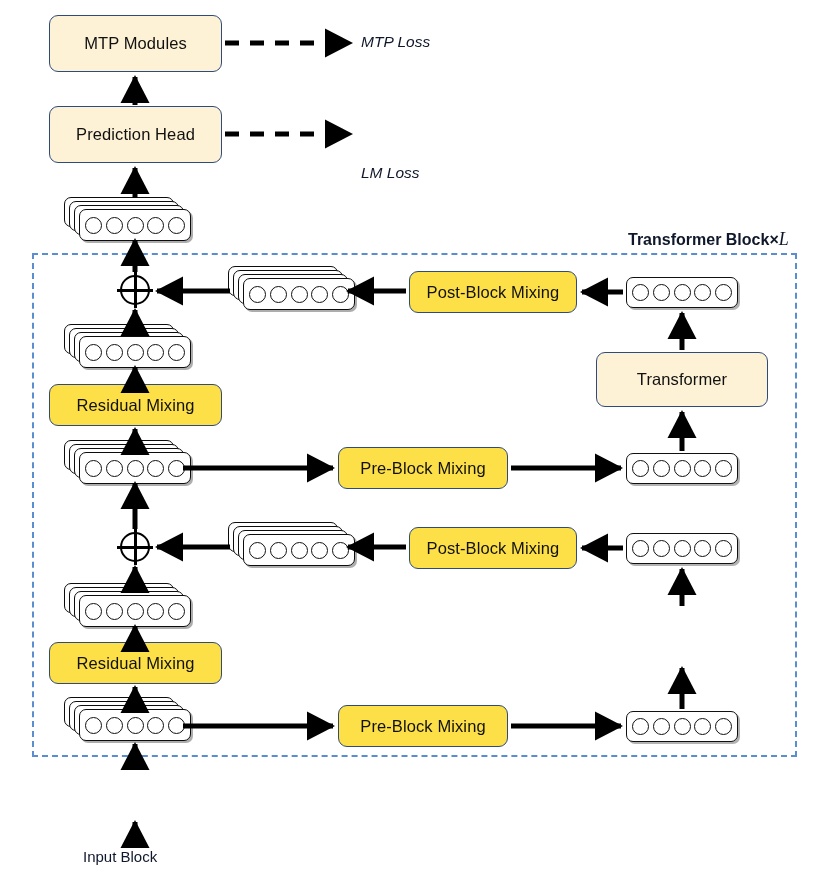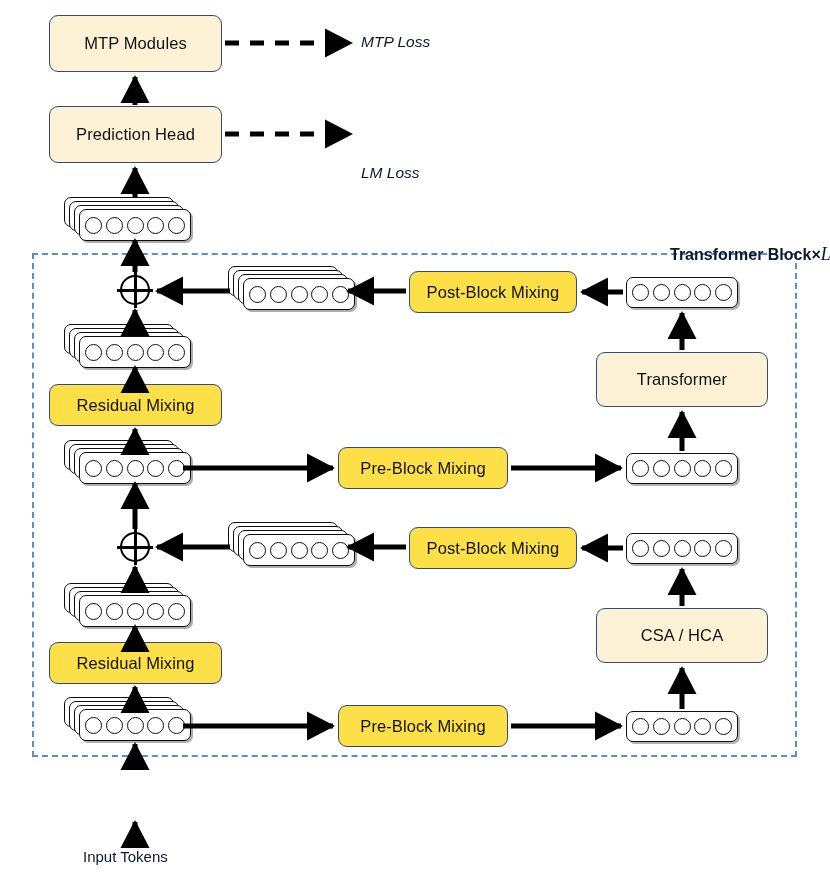--- a/index.html
+++ b/index.html
@@ -142,21 +142,21 @@
   .adder .bar-h { left: -5px; top: 12.2px; width: 36px; height: 2.6px; }
   .adder .bar-v { top: -5px; left: 12.2px; height: 36px; width: 2.6px; }
 </style>
 </head>
 <body>
 
 <div id="canvas">
 
   <div id="block-frame" style="left:32px; top:253px; width:765px; height:504px;"></div>
 
-  <div class="label block-title" style="left:628px; top:244px;margin-left:42px;">
+  <div class="label block-title" style="left:628px; top:229px;">
     <span>Transformer Block</span><span class="mult">×</span><span class="ell">L</span>
   </div>
 
   <div class="box cream" style="left:49px; top:15px; width:173px; height:57px;">
     <span>MTP Modules</span>
   </div>
 
   <div class="box cream" style="left:49px; top:106px; width:173px; height:57px;">
     <span>Prediction Head</span>
   </div>
@@ -174,36 +174,33 @@
   </div>
 
   <div class="box grey" style="left:338px; top:447px; width:170px; height:42px;">
     <span>Pre-Block Mixing</span>
   </div>
 
   <div class="box grey" style="left:409px; top:527px; width:168px; height:42px;">
     <span>Post-Block Mixing</span>
   </div>
 
-  <div class="box cream" style="left:596px; top:608px; width:172px; height:55px;">
-    <span>CSA / HCA</span>
-  </div>
 
   <div class="box grey" style="left:49px; top:642px; width:173px; height:42px;">
     <span>Residual Mixing</span>
   </div>
 
   <div class="box grey" style="left:338px; top:705px; width:170px; height:42px;">
     <span>Pre-Block Mixing</span>
   </div>
 
 
   <div class="label italic" style="left:361px; top:33px;">MTP Loss</div>
   <div class="label italic" style="left:361px; top:124px;margin-top:40px;">LM Loss</div>
-  <div class="label" style="left:83px; top:848px;">Input Tokens</div>
+  <div class="label" style="left:83px; top:848px;">Input Block</div>
 
   <div class="tokstack" style="left:64px; top:197px;">
     <div class="layer l1"></div>
     <div class="layer l2"></div>
     <div class="layer l3"></div>
     <div class="layer front">
       <span class="dot"></span>
       <span class="dot"></span>
       <span class="dot"></span>
       <span class="dot"></span>

